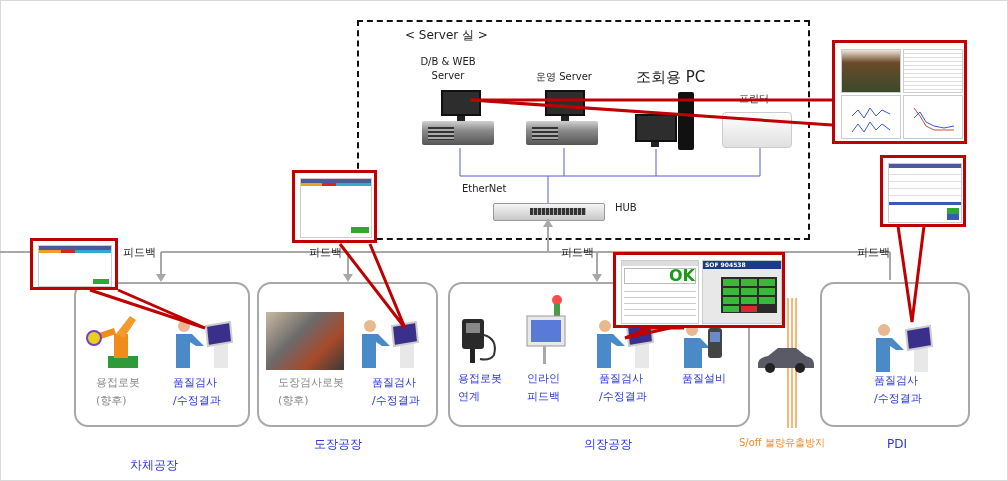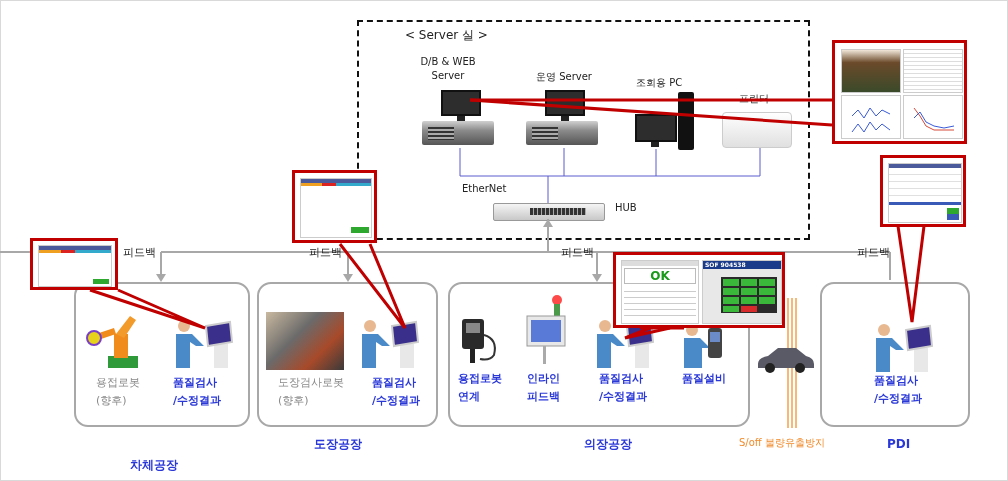--- a/index.html
+++ b/index.html
@@ -1,21 +1,21 @@
 <!DOCTYPE html>
 <html><head>
 <meta charset="utf-8">
 <style>
   html, body { margin: 0; padding: 0; background: #ffffff; }
   body { width: 1008px; height: 481px; position: relative; overflow: hidden;
          font-family: "DejaVu Sans", "Liberation Sans", sans-serif; }
   .frame { position: absolute; left: 0; top: 0; width: 1006px; height: 479px; border: 1px solid #d9d9d9; }
   .abs { position: absolute; }
   .txt { position: absolute; font-size: 11px; color: #222; white-space: nowrap; line-height: 14px; }
-  .blue { color: #2a38d8; font-weight: bold; }
+  .blue { color: #2a38d8; }
   .gray { color: #8a8a8a; }
   .orange { color: #f08a2a; }
   .center { text-align: center; }
   .server-room { position: absolute; left: 357px; top: 20px; width: 453px; height: 220px;
                  border: 2px dashed #111; box-sizing: border-box; }
   .plant { position: absolute; border: 2px solid #a8a8a8; border-radius: 14px; background: #fff; box-sizing: border-box; }
   .callout { position: absolute; border: 3px solid #c00000; background: #fff; box-sizing: border-box; }
   .mini { position: absolute; background: #f4f4f4; border: 1px solid #ccc; overflow: hidden; }
   svg.overlay { position: absolute; left: 0; top: 0; }
   .monitor { position: absolute; width: 40px; height: 26px; background: #2d2d2d; border: 2px solid #111; box-sizing: border-box; }
@@ -34,21 +34,21 @@
 <div class="frame"></div>
 
 <div class="server-room"></div>
 <div class="txt" style="left:405px;top:28px;font-size:12px;">&lt; Server 실 &gt;</div>
 
 <div class="txt center" style="left:418px;top:55px;width:60px;font-size:10px;">
   <div>D/B &amp; WEB</div>
   <div>Server</div>
 </div>
 <div class="txt" style="left:536px;top:70px;font-size:10px;">운영 Server</div>
-<div class="txt" style="left:636px;top:76px;font-size:10px;">조회용 PC</div>
+<div class="txt" style="left:636px;top:70px;font-size:15px;">조회용 PC</div>
 <div class="txt" style="left:739px;top:92px;font-size:10px;">프린터</div>
 
 <div>
   <div class="monitor" style="left:441px;top:90px;"></div>
   <div class="stand" style="left:457px;top:116px;"></div>
   <div class="rack" style="left:422px;top:121px;"></div>
 </div>
 
 <div>
   <div class="monitor" style="left:545px;top:90px;"></div>
@@ -277,21 +277,21 @@
   <div class="mini" style="left:5px;top:5px;width:70px;height:58px;background:#fff;">
     <div style="height:4px;background:#4a5a9a;"></div>
     <div style="height:3px;background:linear-gradient(90deg,#f0a020 30%,#d22 30% 50%,#3ac 50%);"></div>
     <div style="position:absolute;right:2px;bottom:4px;width:18px;height:6px;background:#2ea82e;"></div>
   </div>
 </div>
 
 <div class="callout" style="left:613px;top:252px;width:172px;height:76px;">
   <div class="mini" style="left:5px;top:5px;width:76px;height:62px;background:#fff;">
     <div style="height:5px;background:#ddd;"></div>
-    <div style="margin:2px;border:1px solid #bbb;text-align:center;color:#1a9a1a;font-weight:bold;font-size:12px;line-height:14px;">OK</div>
+    <div style="margin:2px;border:1px solid #bbb;text-align:right;color:#1a9a1a;font-weight:bold;font-size:16px;line-height:14px;">OK</div>
     <div style="height:30px;background:repeating-linear-gradient(#fff 0 5px,#ccc 5px 6px);margin:2px;"></div>
   </div>
   <div class="mini" style="left:86px;top:5px;width:78px;height:62px;background:#e8e8e8;">
     <div style="background:#1a3a8a;color:#fff;font-size:6px;font-weight:bold;line-height:8px;padding:0 2px;">SOF 904538</div>
     <div style="position:absolute;left:18px;top:16px;width:56px;height:36px;background:#2a2a2a;">
       <div style="position:absolute;left:2px;top:2px;width:16px;height:7px;background:#3ab83a;"></div>
       <div style="position:absolute;left:20px;top:2px;width:16px;height:7px;background:#3ab83a;"></div>
       <div style="position:absolute;left:38px;top:2px;width:16px;height:7px;background:#3ab83a;"></div>
       <div style="position:absolute;left:2px;top:11px;width:16px;height:7px;background:#3ab83a;"></div>
       <div style="position:absolute;left:20px;top:11px;width:16px;height:7px;background:#3ab83a;"></div>

